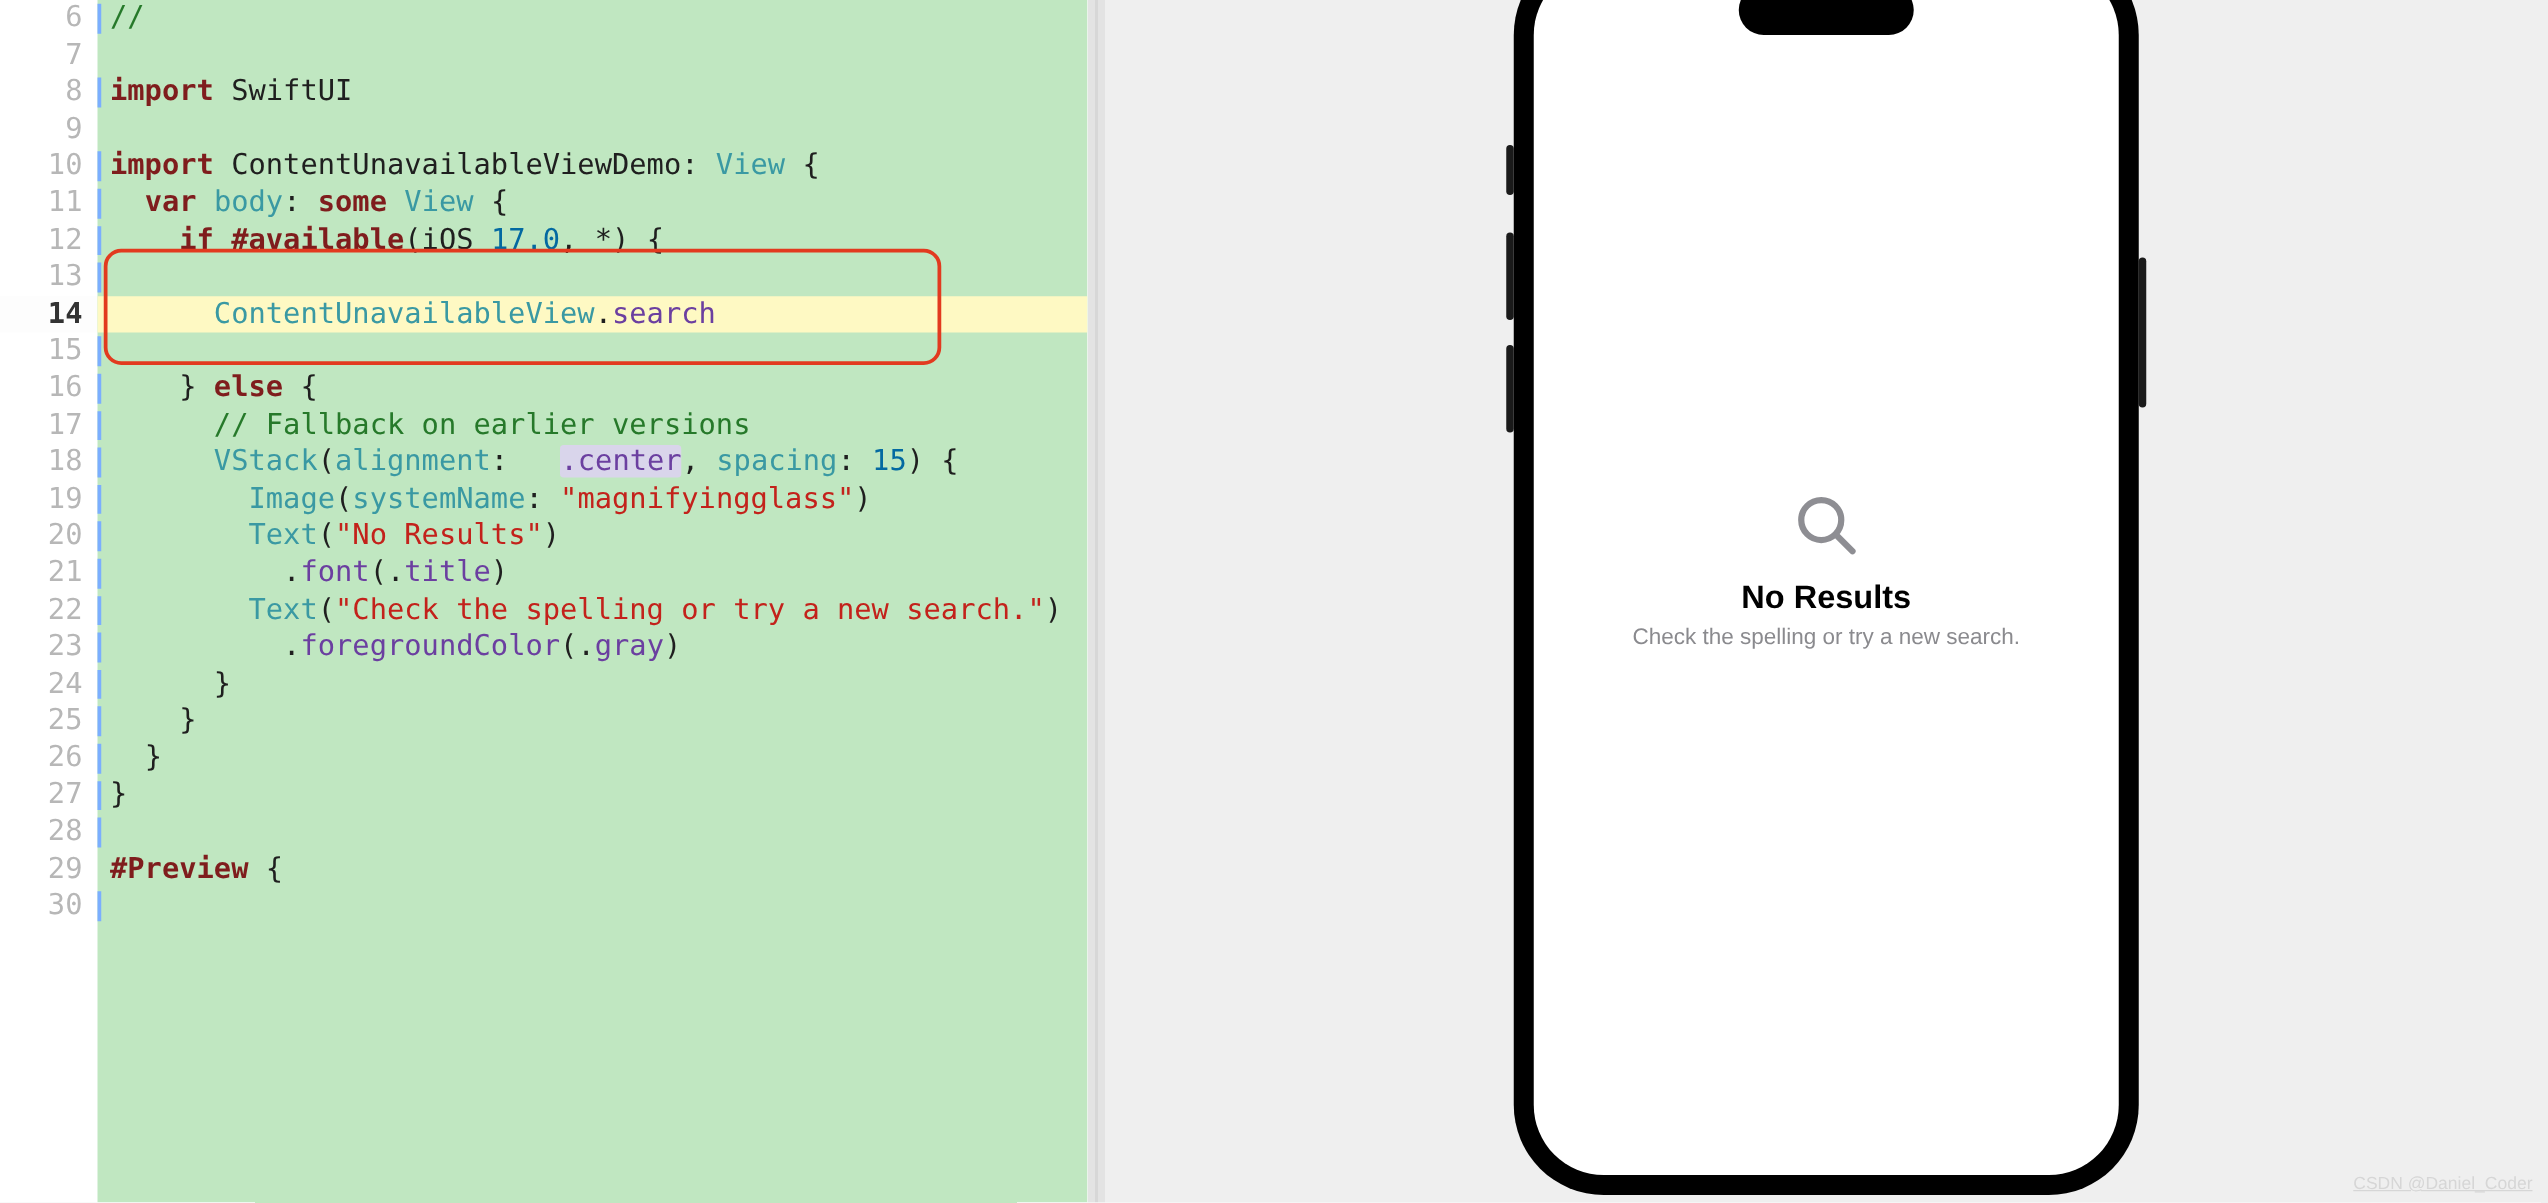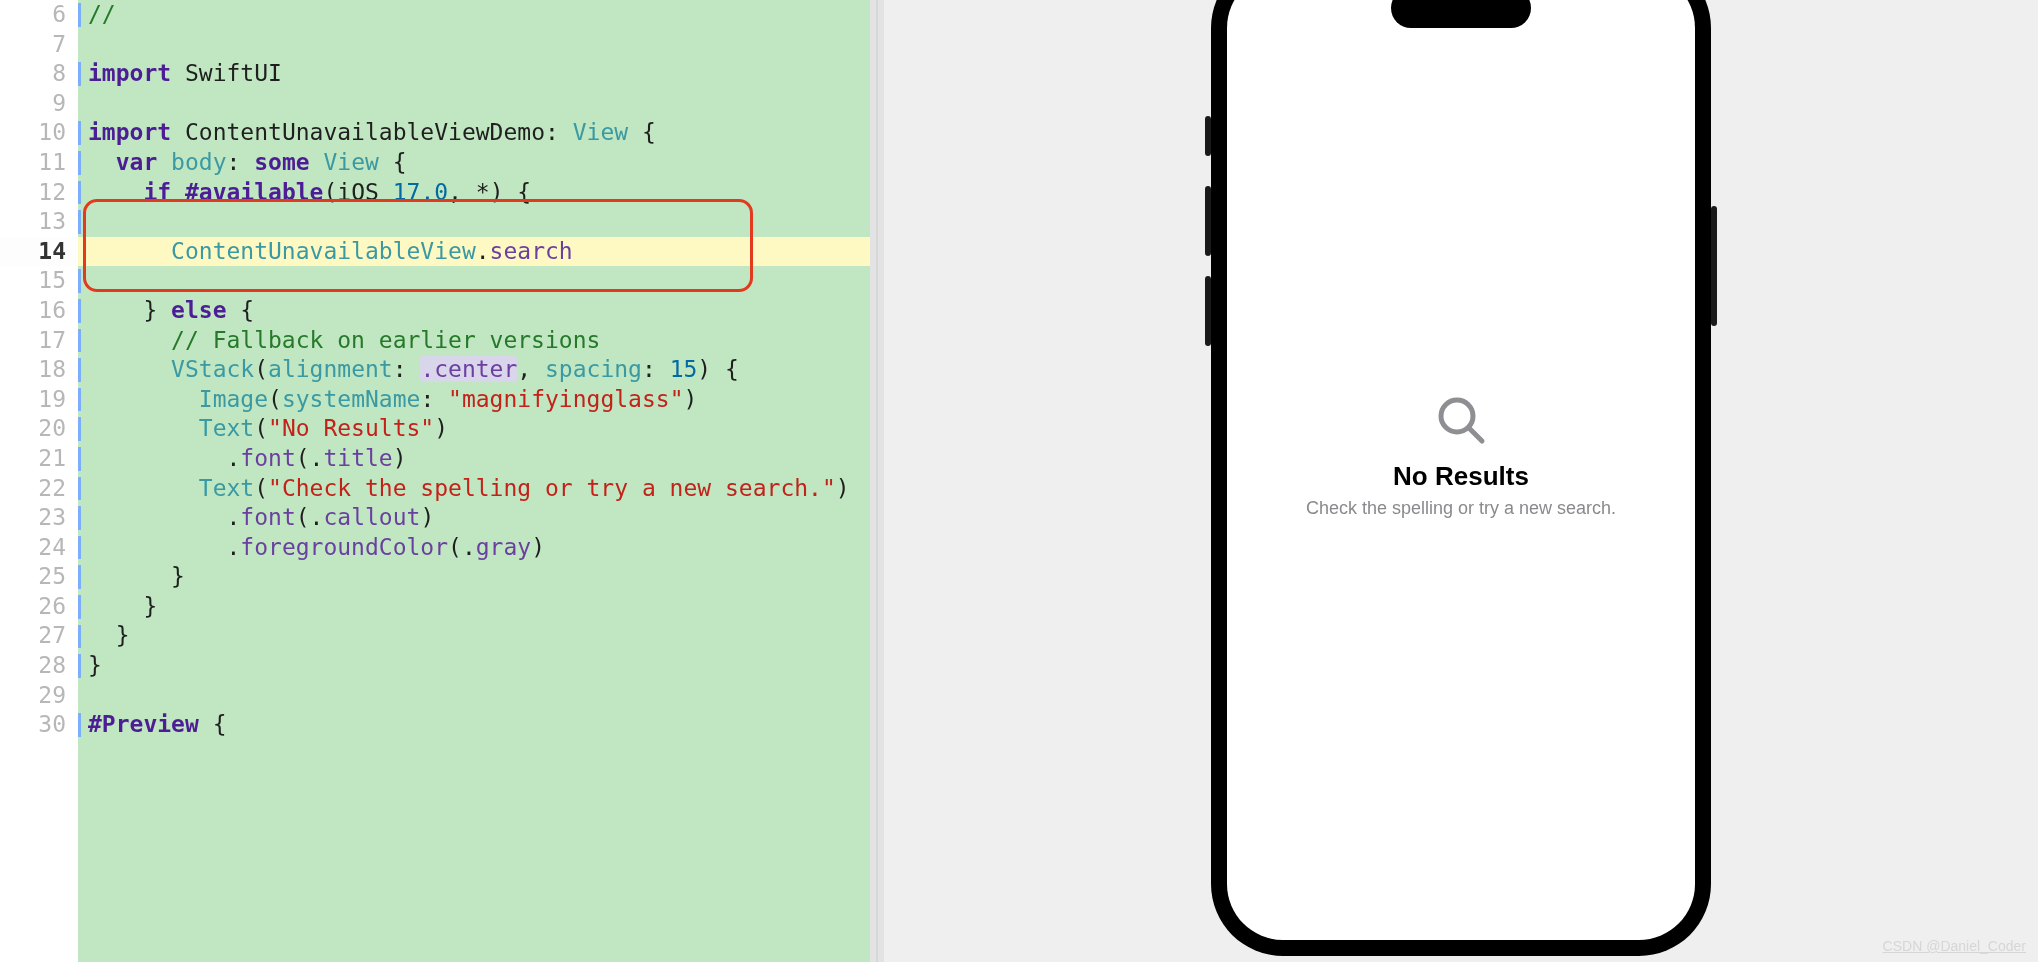--- a/index.html
+++ b/index.html
@@ -42,30 +42,30 @@
       min-width: 0;
     }
     .editor .code .line {
       height: 29.6px;
       white-space: pre;
       padding-left: 10px;
     }
     .editor .code .line.current {
       background: #fef9c3;
     }
-    .tok-kw   { color: #4c1d95; font-weight: 700; }
+    .tok-kw   { color: #7f1d1d; font-weight: 700; }
     .tok-type { color: #3a99a3; }
     .tok-id   { color: #1f1f1f; }
     .tok-op   { color: #1f1f1f; }
     .tok-num  { color: #0369a1; }
     .tok-str  { color: #c3221b; }
     .tok-cmt  { color: #26792a; }
     .tok-attr { color: #6b3fa0; }
     .tok-dot  { color: #6b3fa0; }
-    .tok-hl   { background: #d9d5eb; border-radius: 3px; }
+    .tok-hl   { background: #d9d5eb; border-radius: 3px; margin-left: 28px; }
 
     .highlight-box {
       position: absolute;
       left: 5px;
       width: 670px;
       border: 3.5px solid #e23a1f;
       border-radius: 14px;
       pointer-events: none;
     }
 
@@ -200,21 +200,20 @@
         <div class="line"></div>
         <div class="line current"><span>      </span><span class="tok-type">ContentUnavailableView</span><span class="tok-op">.</span><span class="tok-attr">search</span></div>
         <div class="line"></div>
         <div class="line"><span>    </span><span class="tok-op">} </span><span class="tok-kw">else</span><span> </span><span class="tok-op">{</span></div>
         <div class="line"><span>      </span><span class="tok-cmt">// Fallback on earlier versions</span></div>
         <div class="line"><span>      </span><span class="tok-type">VStack</span><span class="tok-op">(</span><span class="tok-type">alignment</span><span class="tok-op">: </span><span class="tok-hl tok-dot">.center</span><span class="tok-op">, </span><span class="tok-type">spacing</span><span class="tok-op">: </span><span class="tok-num">15</span><span class="tok-op">) {</span></div>
         <div class="line"><span>        </span><span class="tok-type">Image</span><span class="tok-op">(</span><span class="tok-type">systemName</span><span class="tok-op">: </span><span class="tok-str">"magnifyingglass"</span><span class="tok-op">)</span></div>
         <div class="line"><span>        </span><span class="tok-type">Text</span><span class="tok-op">(</span><span class="tok-str">"No Results"</span><span class="tok-op">)</span></div>
         <div class="line"><span>          </span><span class="tok-op">.</span><span class="tok-attr">font</span><span class="tok-op">(.</span><span class="tok-attr">title</span><span class="tok-op">)</span></div>
         <div class="line"><span>        </span><span class="tok-type">Text</span><span class="tok-op">(</span><span class="tok-str">"Check the spelling or try a new search."</span><span class="tok-op">)</span></div>
-        <div class="line"><span>          </span><span class="tok-op">.</span><span class="tok-attr">font</span><span class="tok-op">(.</span><span class="tok-attr">callout</span><span class="tok-op">)</span></div>
         <div class="line"><span>          </span><span class="tok-op">.</span><span class="tok-attr">foregroundColor</span><span class="tok-op">(.</span><span class="tok-attr">gray</span><span class="tok-op">)</span></div>
         <div class="line"><span>      </span><span class="tok-op">}</span></div>
         <div class="line"><span>    </span><span class="tok-op">}</span></div>
         <div class="line"><span>  </span><span class="tok-op">}</span></div>
         <div class="line"><span class="tok-op">}</span></div>
         <div class="line"></div>
         <div class="line"><span class="tok-kw">#Preview</span><span> </span><span class="tok-op">{</span></div>
         <div class="highlight-box" style="top: 199.2px; height: 92.8px;"></div>
         <div class="change-bar-edge" style="top: 3px; height: 23.6px;"></div>
         <div class="change-bar-edge" style="top: 62.2px; height: 23.6px;"></div>

